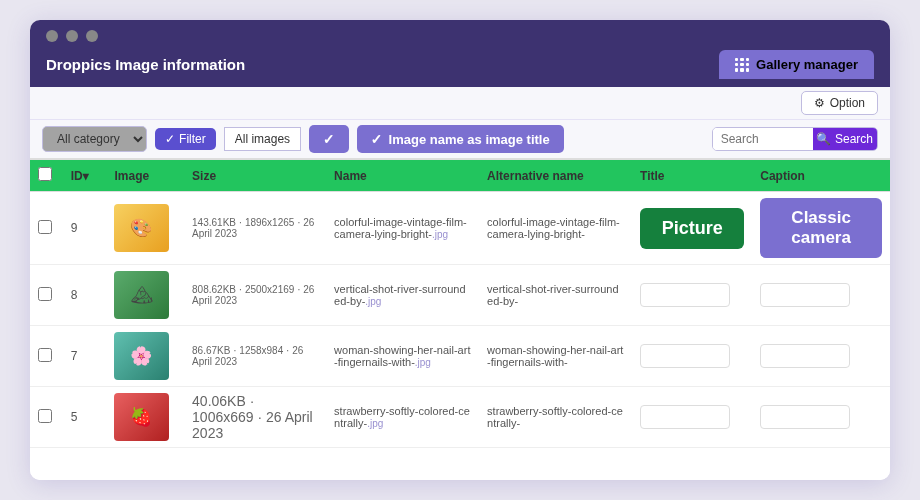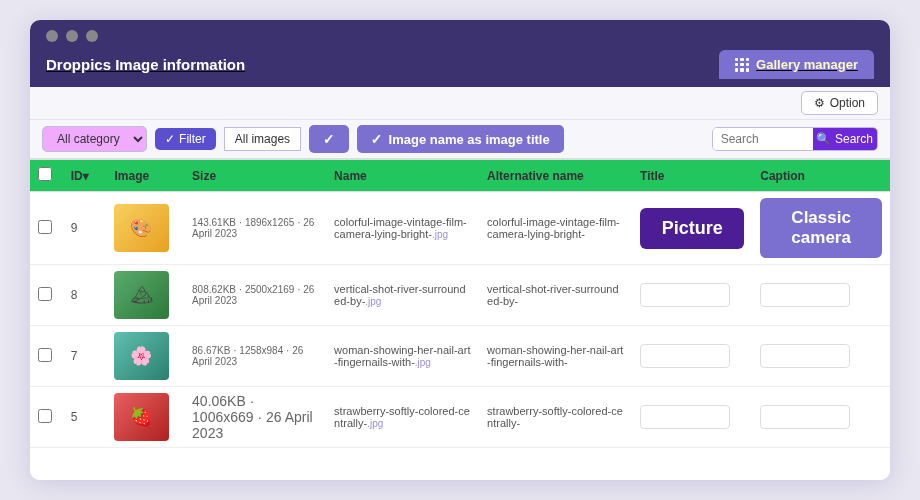--- a/index.html
+++ b/index.html
@@ -38,30 +38,29 @@
       width: 12px;
       height: 12px;
       border-radius: 50%;
       background: #888;
     }
     .title-row {
       display: flex;
       align-items: center;
       justify-content: space-between;
       padding-bottom: 8px;
-      text-decoration: underline;
     }
     .app-title {
       color: #fff;
       font-size: 15px;
       font-weight: 600;
     }
     .gallery-manager-btn {
       background: #7b6fd0;
-      color: #fef9c3;
+      color: #000000;
       border: none;
       border-radius: 6px 6px 0 0;
       padding: 7px 16px;
       font-size: 13px;
       font-weight: 600;
       cursor: pointer;
       display: flex;
       align-items: center;
       gap: 7px;
     }
@@ -71,21 +70,21 @@
       gap: 2px;
       width: 14px;
       height: 14px;
     }
     .grid-icon span {
       background: #fff;
       border-radius: 1px;
       display: block;
     }
     .category-select {
-      background: #f0abfc;
+      background: #a3a3a3;
       border: 1px solid #c0bce0;
       border-radius: 5px;
       padding: 4px 10px;
       font-size: 12px;
       color: #333;
       cursor: pointer;
     }
     .filter-btn {
       background: #5a4fcf;
       color: #fff;
@@ -198,21 +197,21 @@
     .file-name-cell {
       font-size: 11px;
       color: #555;
       word-break: break-all;
     }
     .file-ext {
       color: #9990d0;
       font-size: 10px;
     }
     .title-cell-purple {
-      background: #4c1d95;
+      background: #15803d;
       color: #fff;
       font-size: 18px;
       font-weight: 700;
       border-radius: 6px;
       padding: 10px 14px;
       text-align: center;
       min-width: 90px;
     }
     .caption-cell-purple {
       background: #7b6fd0;

